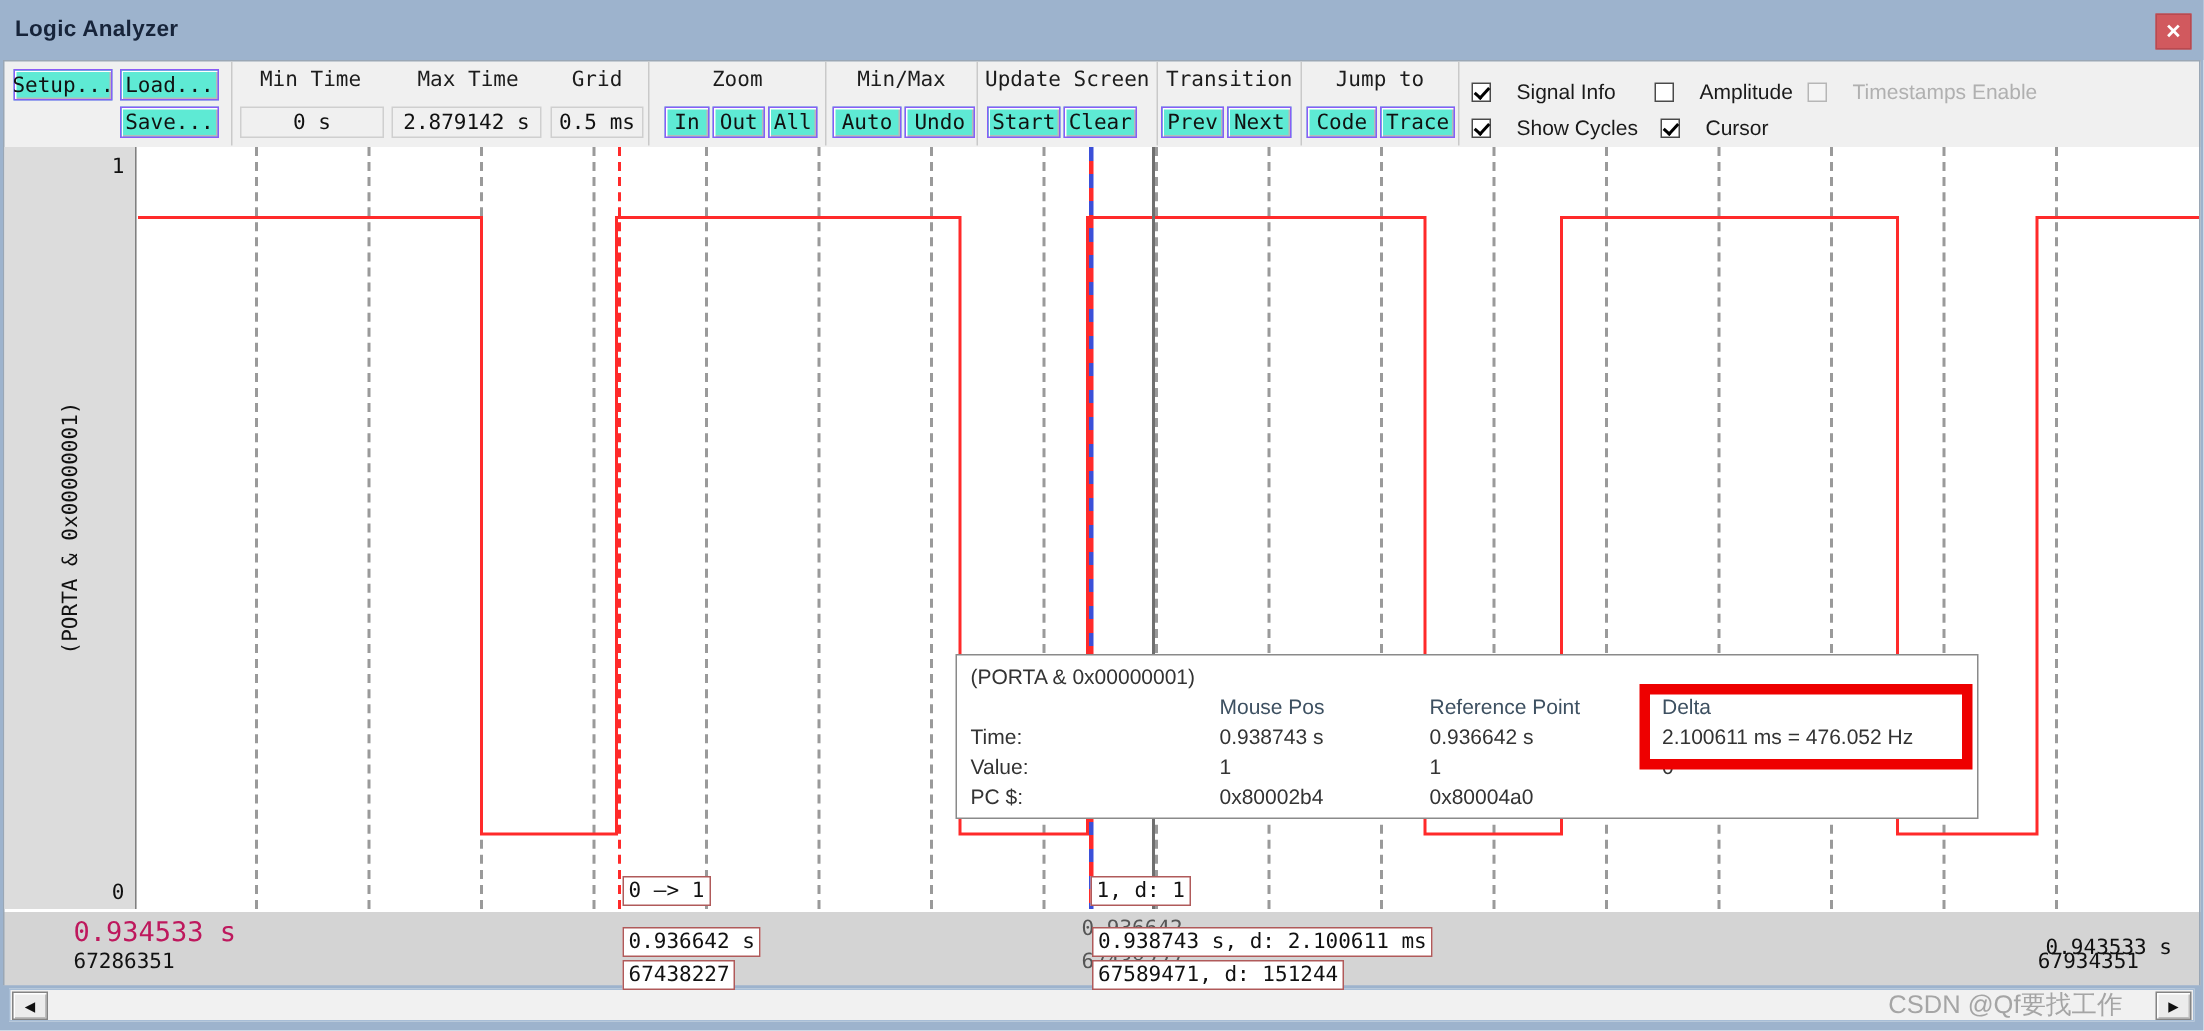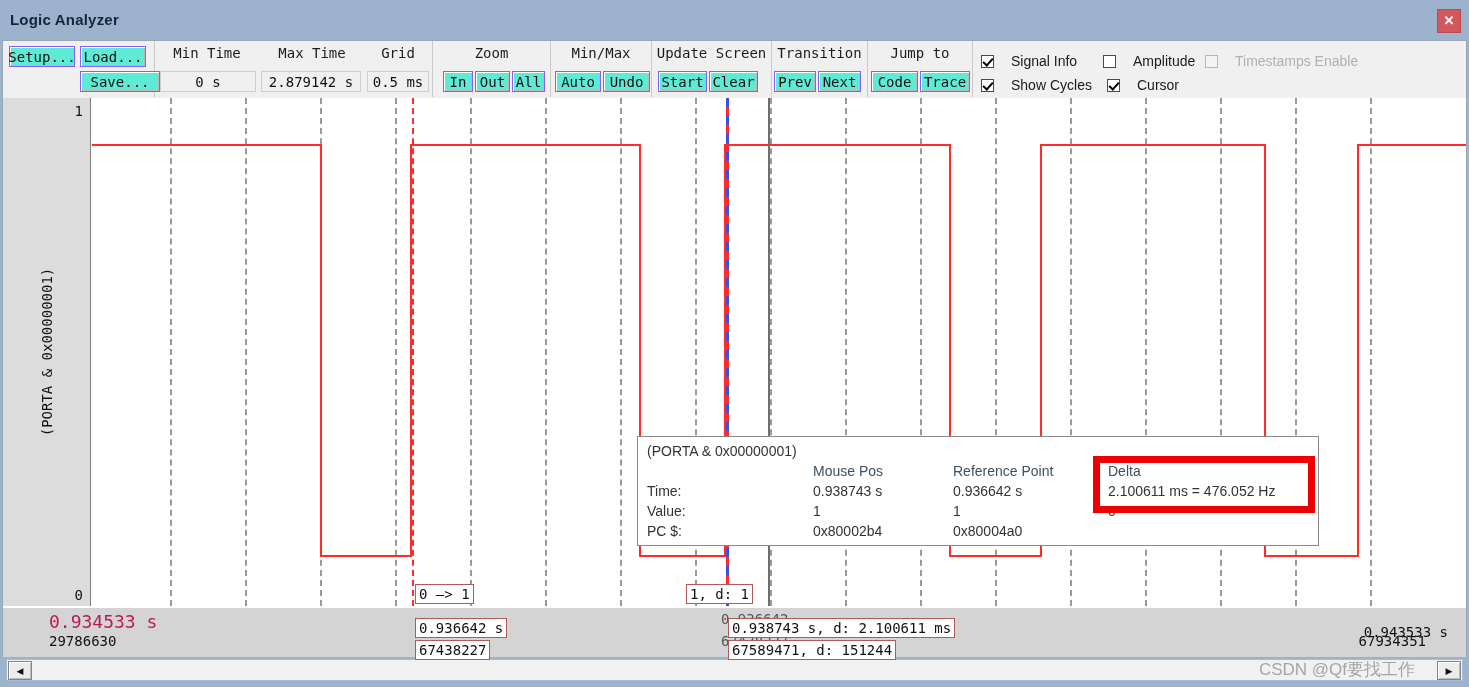--- a/index.html
+++ b/index.html
@@ -192,21 +192,21 @@
   <div class="titlebar">
     <div class="title-text">Logic Analyzer</div>
     <div class="close-btn">✕</div>
   </div>
 
   <div class="toolbar">
 
     <div class="tb-group" style="left:0px;width:152px;">
       <div class="btn" style="left:6px;top:5px;width:66px;">Setup...</div>
       <div class="btn" style="left:77px;top:5px;width:66px;">Load...</div>
-      <div class="btn" style="left:77px;top:30px;width:80px;">Save...</div>
+      <div class="btn" style="left:77px;top:30px;width:66px;">Save...</div>
     </div>
 
     <div class="tb-group" style="left:152px;width:278px;">
       <div class="grp-label" style="left:0px;width:104px;text-align:center;">Min Time</div>
       <div class="grp-label" style="left:104px;width:106px;text-align:center;">Max Time</div>
       <div class="grp-label" style="left:210px;width:66px;text-align:center;">Grid</div>
       <div class="field" style="left:5px;top:30px;width:96px;">0 s</div>
       <div class="field" style="left:106px;top:30px;width:100px;">2.879142 s</div>
       <div class="field" style="left:212px;top:30px;width:62px;">0.5 ms</div>
     </div>
@@ -323,26 +323,26 @@
       <div class="ib-val" style="left:470px;top:66px;">0</div>
 
       <div class="ib-rowlabel" style="top:86px;">PC $:</div>
       <div class="ib-val" style="left:175px;top:86px;">0x80002b4</div>
       <div class="ib-val" style="left:315px;top:86px;">0x80004a0</div>
 
       <div class="delta-hl"></div>
     </div>
 
     <div class="callout" style="left:412px;top:486px;">0 —&gt; 1</div>
-    <div class="callout" style="left:683px;top:486px;text-align:right;">1,    d: 1</div>
+    <div class="callout" style="left:724px;top:486px;text-align:right;">1,    d: 1</div>
   </div>
 
   <div class="statusbar">
     <div class="sb-left-time">0.934533 s</div>
-    <div class="sb-left-cyc">29786630</div>
+    <div class="sb-left-cyc">67286351</div>
 
     <div class="sb-ghost" style="left:718px;top:3px;">0.936642</div>
     <div class="sb-ghost" style="left:718px;top:25px;">67438227</div>
 
     <div class="callout" style="left:412px;top:10px;">0.936642 s</div>
     <div class="callout" style="left:412px;top:32px;">67438227</div>
 
     <div class="callout" style="left:725px;top:10px;">0.938743 s,   d: 2.100611 ms</div>
     <div class="callout" style="left:725px;top:32px;">67589471,   d: 151244</div>
 

